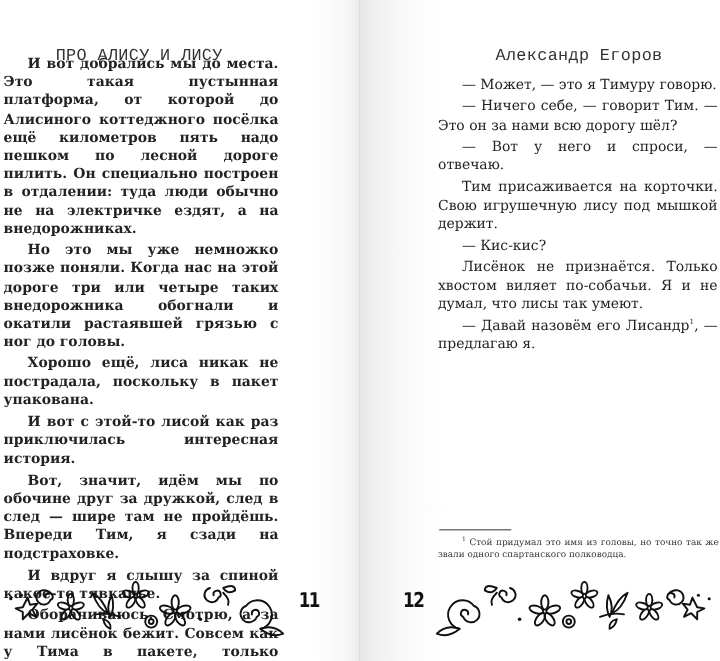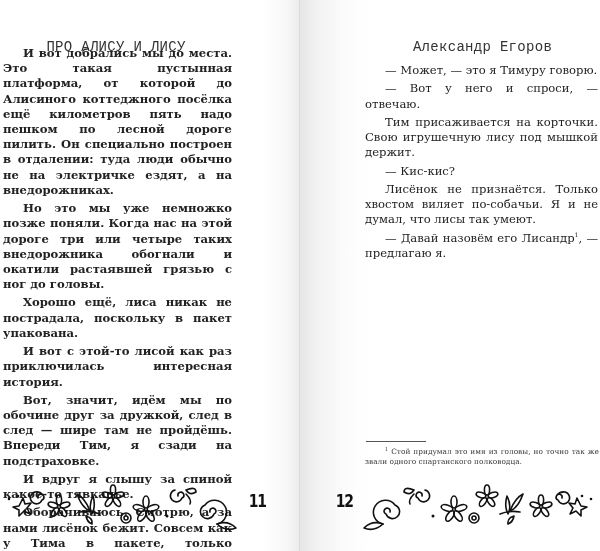--- a/index.html
+++ b/index.html
@@ -143,20 +143,21 @@
     <div class="folio">11</div>
   </div>
 
   <div class="gutter-line"></div>
 
   <div class="page page-right">
     <div class="running-head">Александр Егоров</div>
 
     <div class="text-block">
       <p>— Может, — это я Тимуру говорю.</p>
+      <p>— Ничего себе, — говорит Тим. — Это он за нами всю дорогу шёл?</p>
       <p>— Вот у него и спроси, — отвечаю.</p>
       <p>Тим присаживается на корточки. Свою игрушечную лису под мышкой держит.</p>
       <p>— Кис-кис?</p>
       <p>Лисёнок не признаётся. Только хвостом виляет по-собачьи. Я и не думал, что лисы так умеют.</p>
       <p><span>— Давай назовём его Лисандр</span><sup>1</sup><span>, — предлагаю я.</span></p>
     </div>
 
     <div class="footnote-rule"></div>
     <div class="footnote">
       <p><sup>1</sup><span> Стой придумал это имя из головы, но точно так же звали одного спартанского полководца.</span></p>

